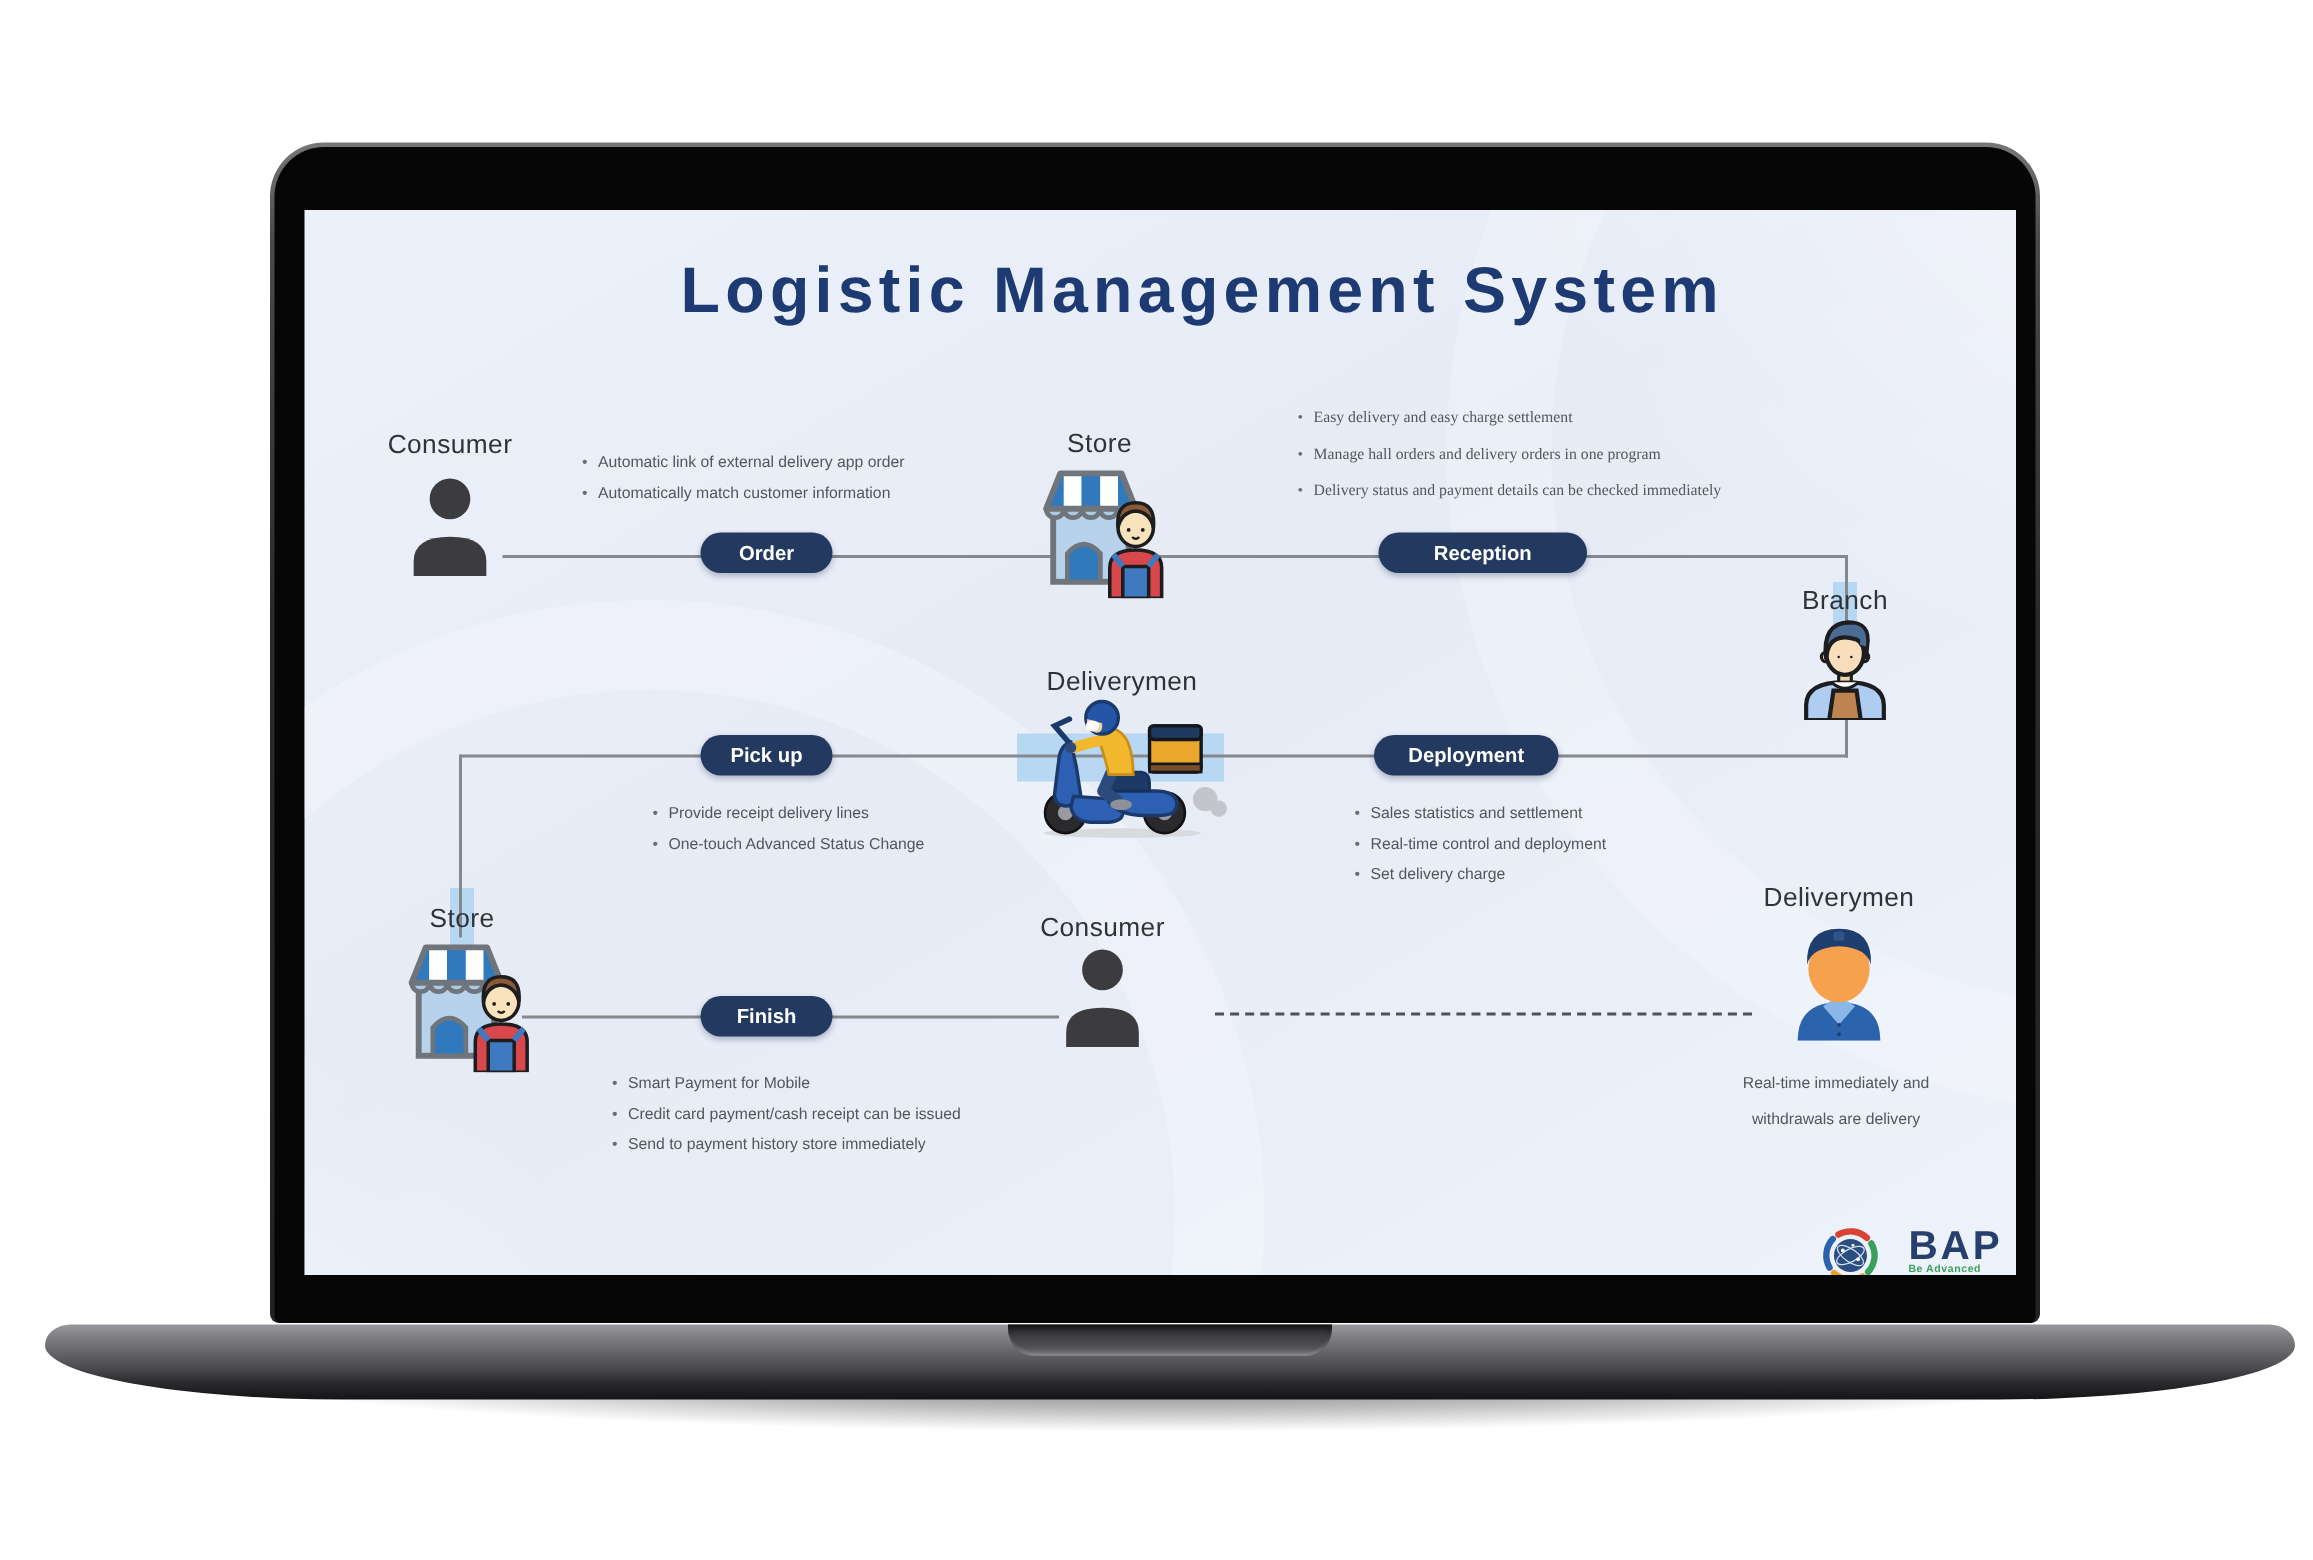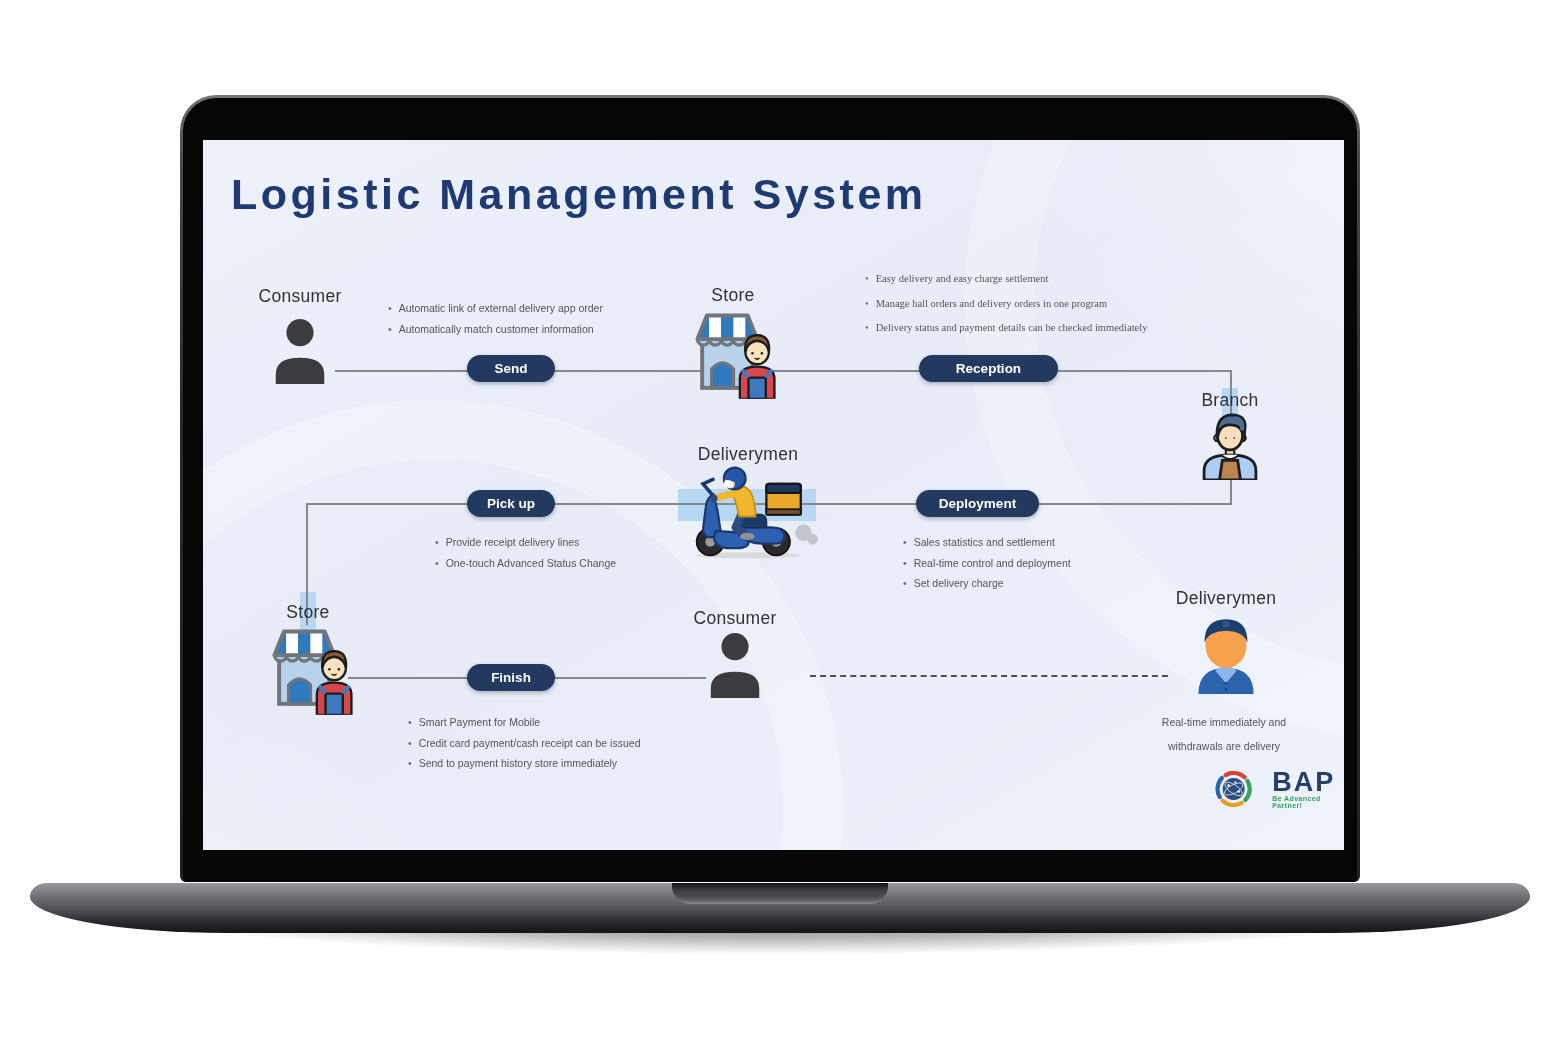--- a/index.html
+++ b/index.html
@@ -26,21 +26,21 @@
     border:70px solid rgba(255,255,255,.22);transform:rotate(-15deg);}
   .base{left:30px;top:883px;width:1500px;height:50px;
     background:linear-gradient(180deg,#98989c 0%,#86868a 12%,#6b6b6f 32%,#4b4b4f 58%,#2a2a2d 78%,#141416 100%);
     border-radius:20px 20px 230px 230px / 16px 16px 42px 42px;}
   .notch{left:50%;top:0;transform:translateX(-50%);width:216px;height:21px;
     background:linear-gradient(180deg,#2c2c2f 0%,#4f4f54 70%,#737378 100%);
     border-radius:0 0 18px 18px;
     box-shadow:inset 0 3px 4px rgba(0,0,0,.6),inset 0 -2px 2px rgba(255,255,255,.18);}
 
   
-  .title{margin:0;left:28px;top:30px;width:1141px;
+  .title{margin:0;left:28px;top:30px;width:1141px;text-align:center;
     font-size:43px;font-weight:700;letter-spacing:3.5px;color:#1d3a73;}
   .line{background:#85888c;}
   .line.h{height:2px;} .line.v{width:2px;}
   .dash-line{height:0;border-top:2.5px dashed #4e5156;}
   .hl{background:#aed3f2;opacity:.85;}
   .pill{height:27px;border-radius:14px;background:#24395f;color:#ffffff;
     font-size:13.5px;font-weight:600;display:flex;align-items:center;justify-content:center;
     box-shadow:0 2px 4px rgba(20,35,70,.3);}
   .node-label{font-size:17.5px;font-weight:400;color:#2e3338;letter-spacing:.3px;text-align:center;}
   .bullets{list-style:none;margin:0;padding:0;}
@@ -178,21 +178,21 @@
 
         <div class="abs node-label" style="left:37px;top:146px;width:120px">Consumer</div>
         <svg class="abs icon" style="left:66px;top:178px" width="62" height="66" viewBox="0 0 64 68">
             <use href="#sym-person"></use>
           </svg>
 
         <ul class="abs bullets" style="left:185px;top:162px;width:250px">
             <li>Automatic link of external delivery app order</li>
             <li>Automatically match customer information</li>
           </ul>
-        <div class="abs pill" style="left:264px;top:215px;width:88px">Send</div>
+        <div class="abs pill" style="left:264px;top:215px;width:88px">Order</div>
 
         <div class="abs node-label" style="left:470px;top:145px;width:120px">Store</div>
         <svg class="abs icon" style="left:485px;top:166px" width="88" height="93" viewBox="0 0 112 118">
             <use href="#sym-store"></use>
           </svg>
 
         <ul class="abs bullets spread" style="left:662px;top:133px;width:340px">
             <li>Easy delivery and easy charge settlement</li>
             <li>Manage hall orders and delivery orders in one program</li>
             <li>Delivery status and payment details can be checked immediately</li>
@@ -241,21 +241,21 @@
 
         <div class="abs node-label" style="left:963px;top:448px;width:120px">Deliverymen</div>
         <svg class="abs icon" style="left:991px;top:472px" width="64" height="82" viewBox="0 0 72 92">
             <use href="#sym-capman"></use>
           </svg>
         <div class="abs note" style="left:921px;top:570px;width:200px">
           <div>Real-time immediately and</div>
           <div>withdrawals are delivery</div>
         </div>
 
-        <div class="abs" style="left:1012px;top:628px;display:flex;align-items:center;gap:20px">
+        <div class="abs" style="left:1012px;top:676px;display:flex;align-items:center;gap:20px">
           <svg class="icon" width="42" height="42" viewBox="0 0 44 44">
               <use href="#sym-bap"></use>
             </svg>
           <div>
             <div class="logo-word">BAP</div>
             <div class="logo-tag">Be Advanced Partner!</div>
           </div>
         </div>
 
       </div>

